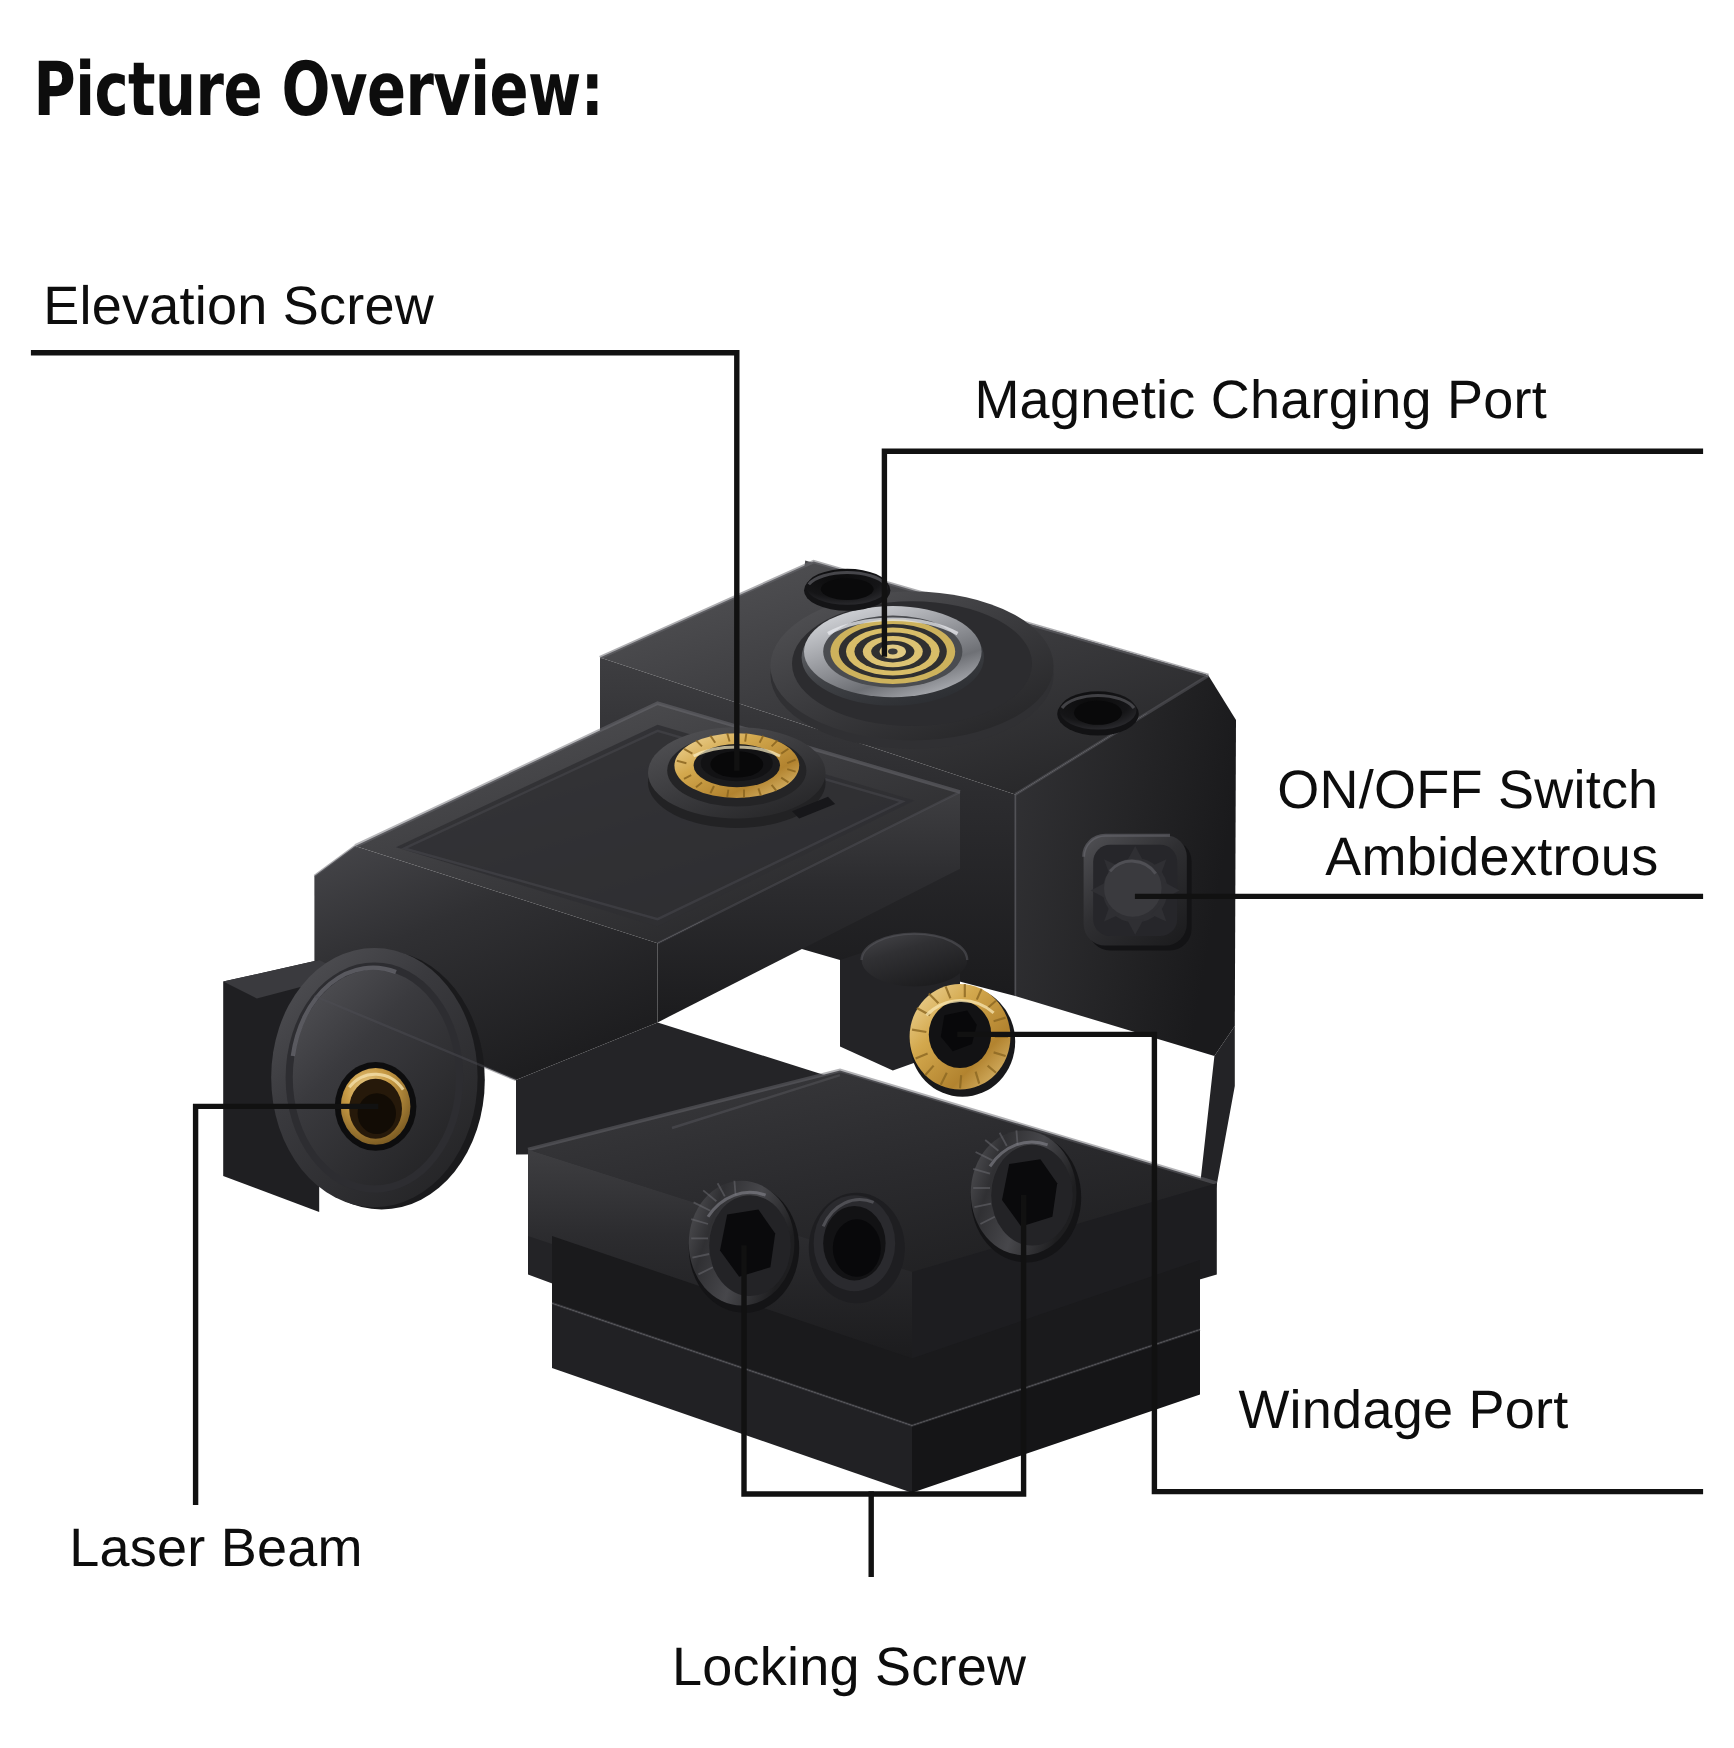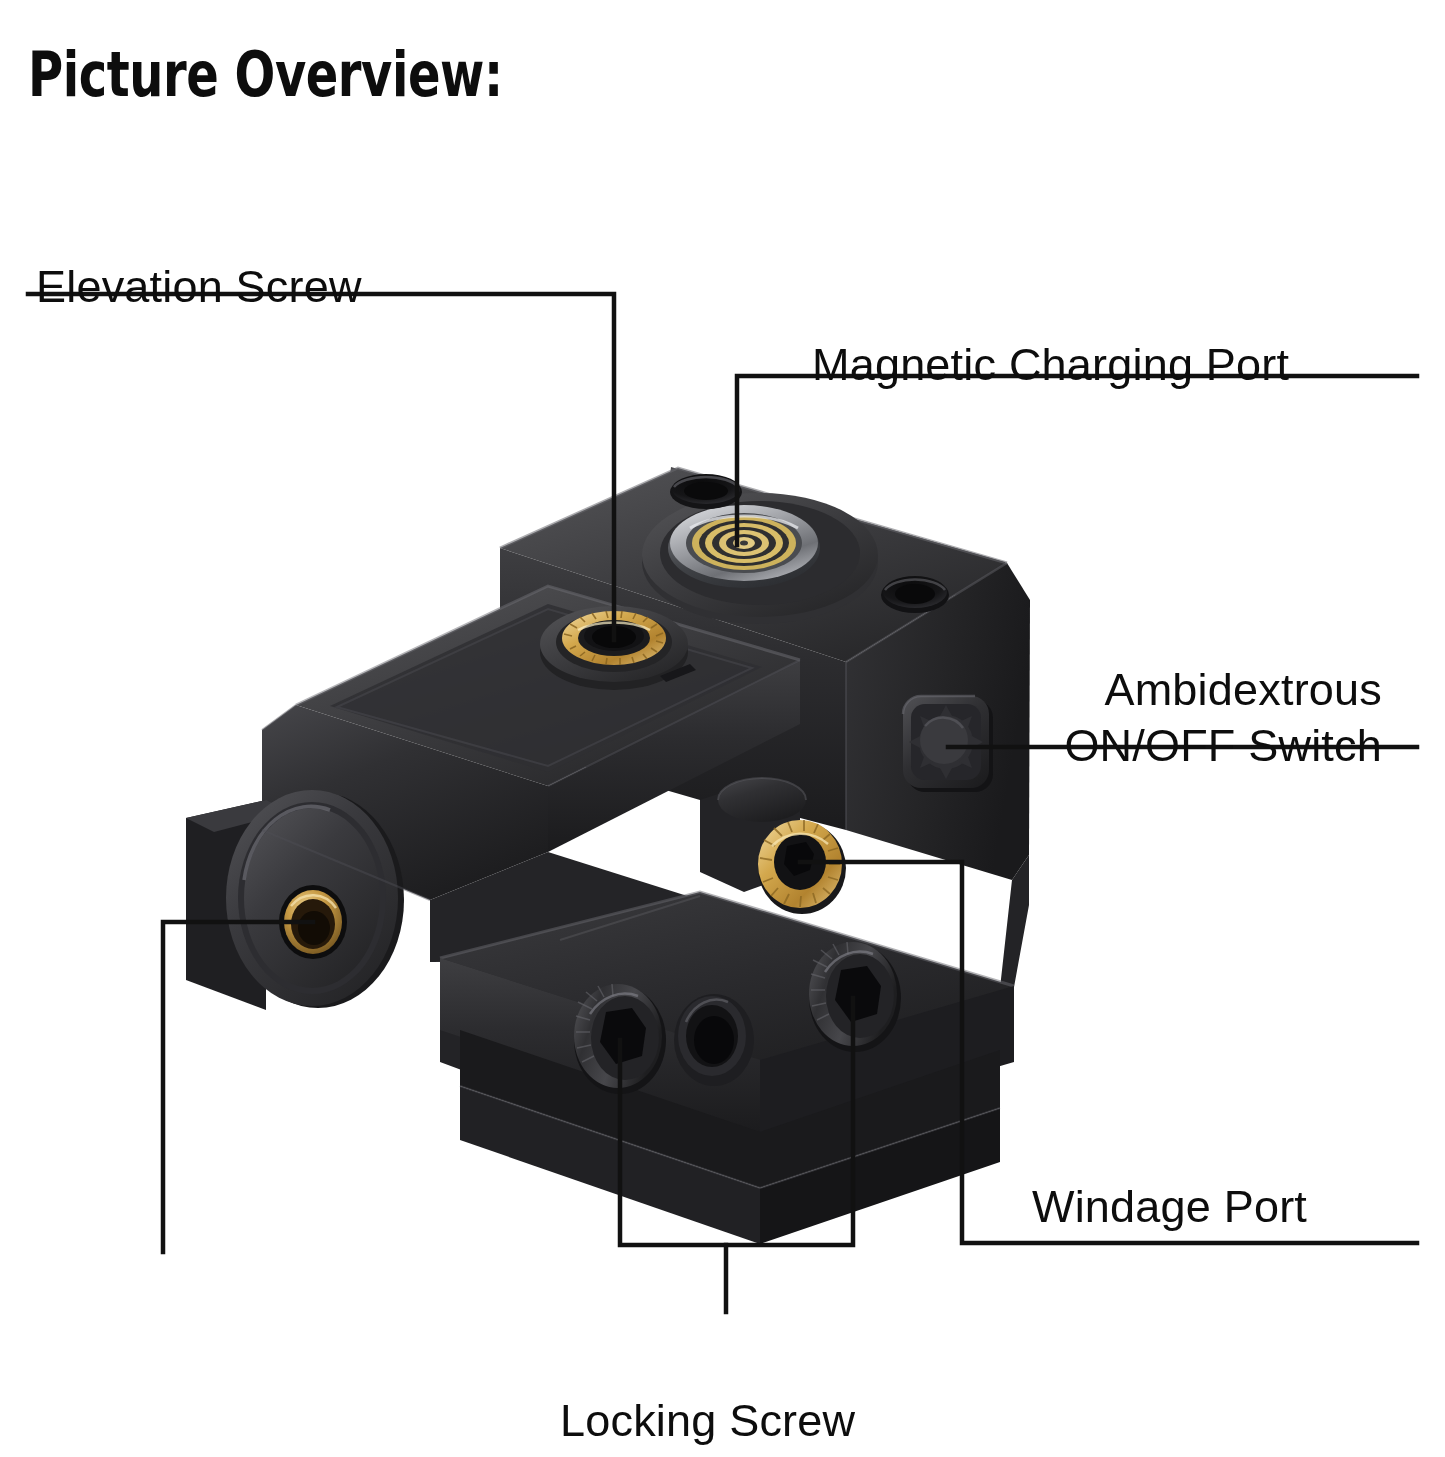--- a/index.html
+++ b/index.html
@@ -10,21 +10,21 @@
   #title{
     position:absolute; left:28px; top:44px;
     font-family:"DejaVu Sans Condensed","Liberation Sans",sans-serif;
     font-weight:bold; font-size:62px; letter-spacing:-0.5px;
     line-height:1; transform:scaleX(0.86); transform-origin:left top;
     white-space:nowrap;
   }
 
   
   .label{position:absolute; font-size:45px; line-height:1.18; white-space:nowrap;
-         font-weight:400; letter-spacing:0.2px;margin-top:32px;}
+         font-weight:400; letter-spacing:0.2px;}
   .label.two-line{line-height:1.25;}
   .label.center{text-align:center;}
 
   #lbl-elevation{left:36px; top:228px;}
   #lbl-magnetic{left:812px; top:306px;}
   #lbl-ambi{left:1042px; top:630px; text-align:right; width:340px;}
   #lbl-windage{left:1032px; top:1148px;}
   #lbl-laser{left:40px; top:1262px; width:280px; text-align:center;}
   #lbl-locking{left:560px; top:1362px;}
 
@@ -386,22 +386,23 @@
     <path d="M620,1040 L620,1245 L853,1245 L853,998"></path>
     <path d="M726,1245 L726,1312"></path>
   </g>
 </svg>
 
 <div class="label" id="lbl-elevation">Elevation Screw</div>
 
 <div class="label" id="lbl-magnetic">Magnetic Charging Port</div>
 
 <div class="label two-line" id="lbl-ambi">
+  <div>ON/OFF Switch</div>
   <div>Ambidextrous</div>
-  <div>ON/OFF Switch</div>
 </div>
 
 <div class="label" id="lbl-windage">Windage Port</div>
 
 <div class="label two-line center" id="lbl-laser">
+  <div>Laser Beam</div>
 </div>
 
 <div class="label" id="lbl-locking">Locking Screw</div>
 
 </body></html>

